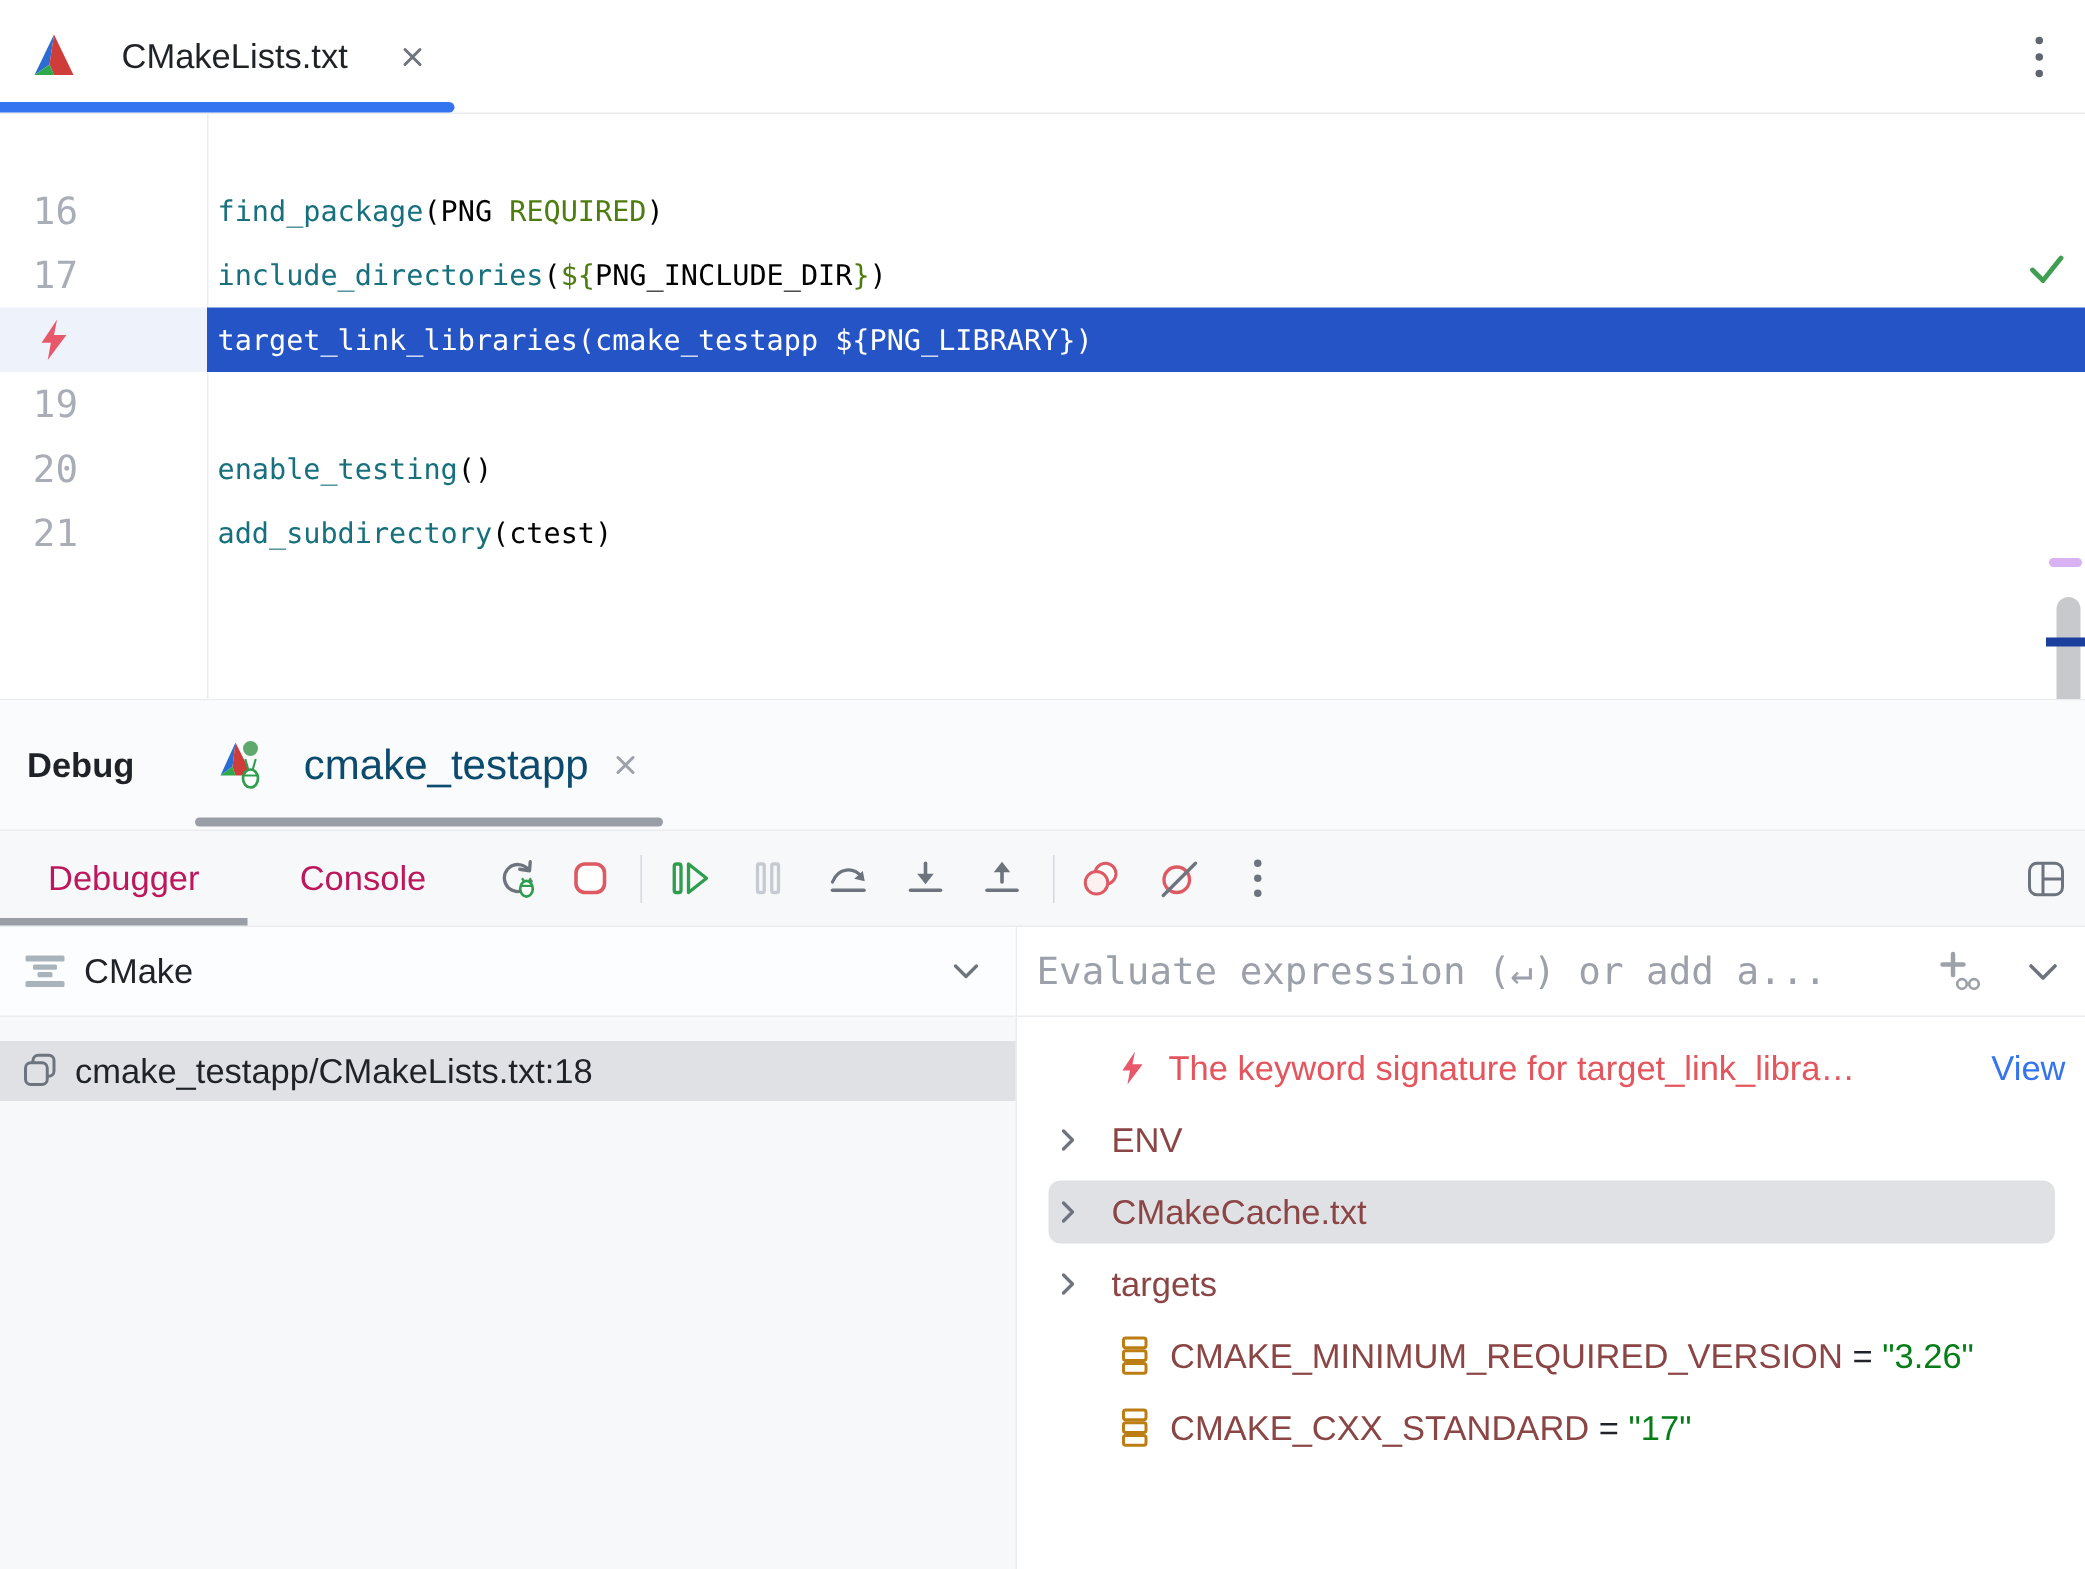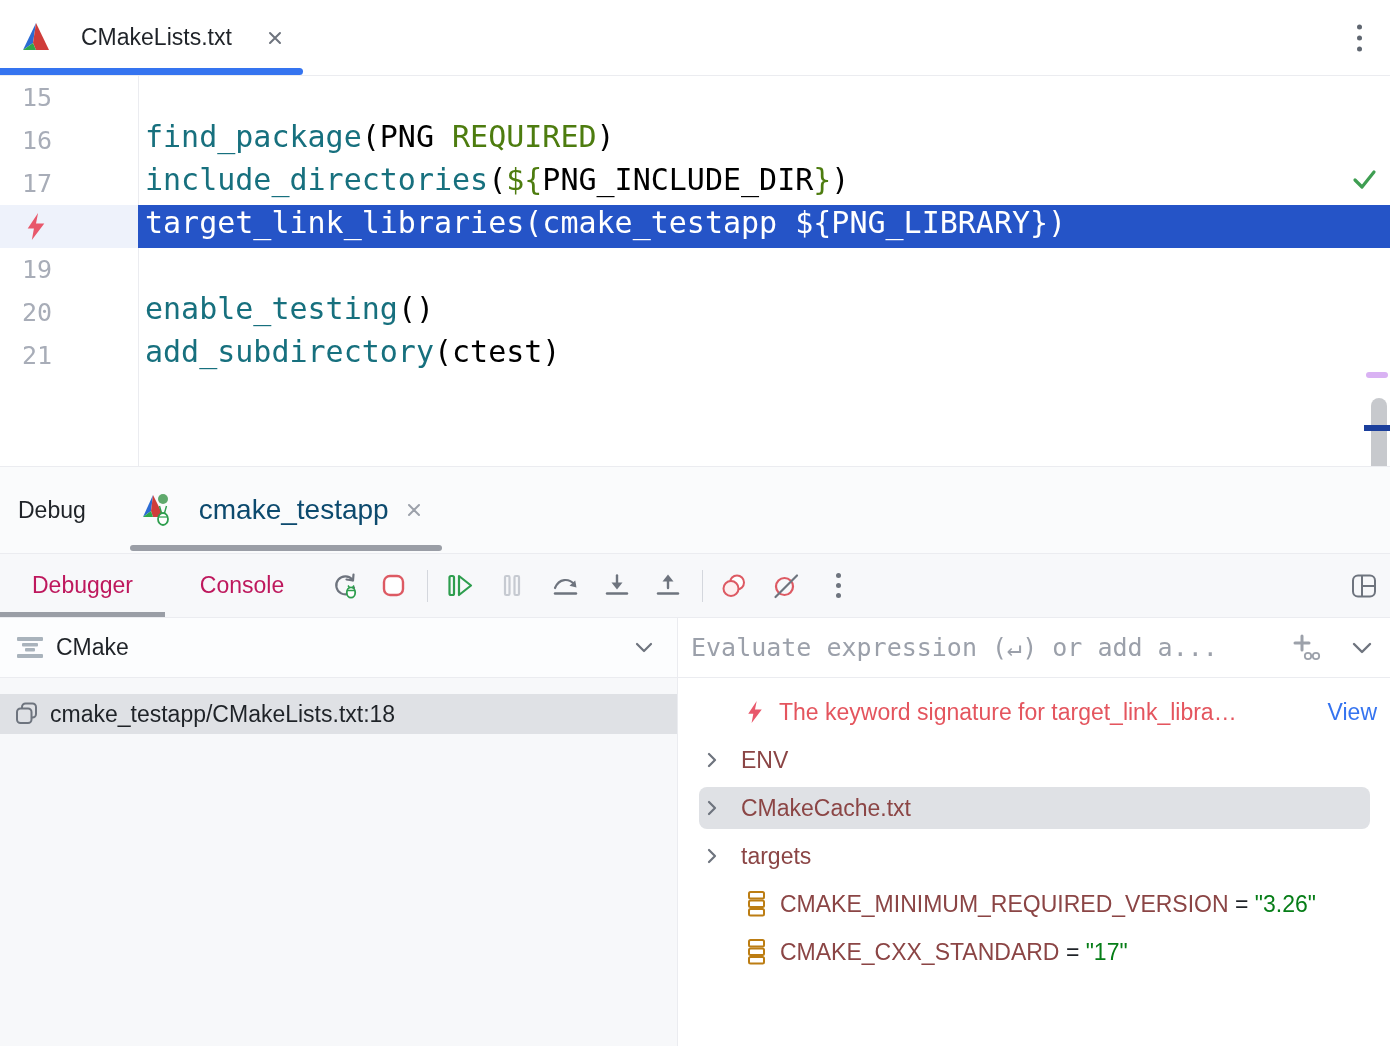--- a/index.html
+++ b/index.html
@@ -21,33 +21,33 @@
 
   
   .editor { position:absolute; top:76px; left:0; right:0; height:390px; background:#fff; overflow:hidden; }
   .gutterline { position:absolute; left:138px; top:0; bottom:0; width:1px; background:#ebecf0; }
   .rows { position:relative; z-index:1; }
   .crow { height:43px; display:flex; align-items:center; }
   .gutter { width:138px; flex:none; height:100%; display:flex; align-items:center; position:relative; }
   .lnum { display:block; width:52px; text-align:right; font-family:"DejaVu Sans Mono","Liberation Mono",monospace; font-size:25px; color:#a8adb8; }
   .gutter.bp { background:#eef2fb; }
   .gutter.bp svg { margin-left:26px; }
-  .codepart { flex:1; height:100%; display:flex; align-items:flex-start; padding-left:7px;
-    font-family:"DejaVu Sans Mono","Liberation Mono",monospace; font-size:30px; white-space:pre; }
+  .codepart { flex:1; height:100%; display:flex; align-items:center; padding-left:7px;
+    font-family:"DejaVu Sans Mono","Liberation Mono",monospace; font-size:19px; white-space:pre; }
   .crow.exec .codepart { background:#2554c7; }
   .tok-cmd { color:#17707e; } .tok-kw { color:#4d7c0f; } .tok-plain { color:#000; } .tok-exec { color:#fff; }
   .ed-check { position:absolute; right:12px; top:92px; z-index:3; }
   .mark-purple { position:absolute; left:1366px; top:296px; width:22px; height:6px; border-radius:3px; background:#d9b2f3; z-index:3; }
   .sb-thumb { position:absolute; left:1371px; top:322px; width:16px; height:100px; border-radius:8px; background:#c7c9cd; z-index:3; }
   .mark-navy { position:absolute; left:1364px; top:349px; width:26px; height:6px; background:#1b3f9c; z-index:4; }
 
   
   .debugwin { position:absolute; top:466px; left:0; right:0; bottom:0; border-top:1px solid #ebecf0; background:#fff; display:flex; flex-direction:column; }
   .dheader { position:relative; height:87px; flex:none; background:#fafbfc; border-bottom:1px solid #ebecf0; display:flex; align-items:center; padding-left:18px; }
-  .dtitle { font-size:23px; font-weight:400; color:#1f2328; }
+  .dtitle { font-size:23px; font-weight:700; color:#1f2328; }
   .dtab { display:flex; align-items:center; margin-left:53px; height:100%; cursor:pointer; }
   .dtab-label { font-size:28px; color:#0c4a6e; margin-left:22px; }
   .dtab .close-x { margin-left:16px; }
   .dtab-underline { position:absolute; left:130px; bottom:2px; width:312px; height:6px; border-radius:3px; background:#9a9ea6; }
 
   .dtoolbar { position:relative; height:64px; flex:none; background:#f7f8fa; border-bottom:1px solid #ebecf0; }
   .ttab { position:absolute; top:0; height:63px; display:flex; align-items:center; justify-content:center; font-size:23px; color:#be185d; cursor:pointer; }
   .ttab-debugger { left:0; width:165px; }
   .ttab-debugger::after { content:""; position:absolute; left:0; right:0; bottom:0; height:5px; background:#9a9ea6; }
   .ttab-console { left:180px; width:124px; }
@@ -109,23 +109,20 @@
         <i></i>
         <i></i>
         <i></i>
       </div>
   </div>
 
   <div class="editor">
     <div class="gutterline"></div>
     <div class="rows">
         <div class="crow">
-          <div class="gutter">
-            <span class="lnum">15</span>
-          </div>
           <div class="codepart"></div>
         </div>
         <div class="crow">
           <div class="gutter">
             <span class="lnum">16</span>
           </div>
           <div class="codepart"><span class="tok-cmd">find_package</span><span class="tok-plain">(PNG </span><span class="tok-kw">REQUIRED</span><span class="tok-plain">)</span></div>
         </div>
         <div class="crow">
           <div class="gutter">

